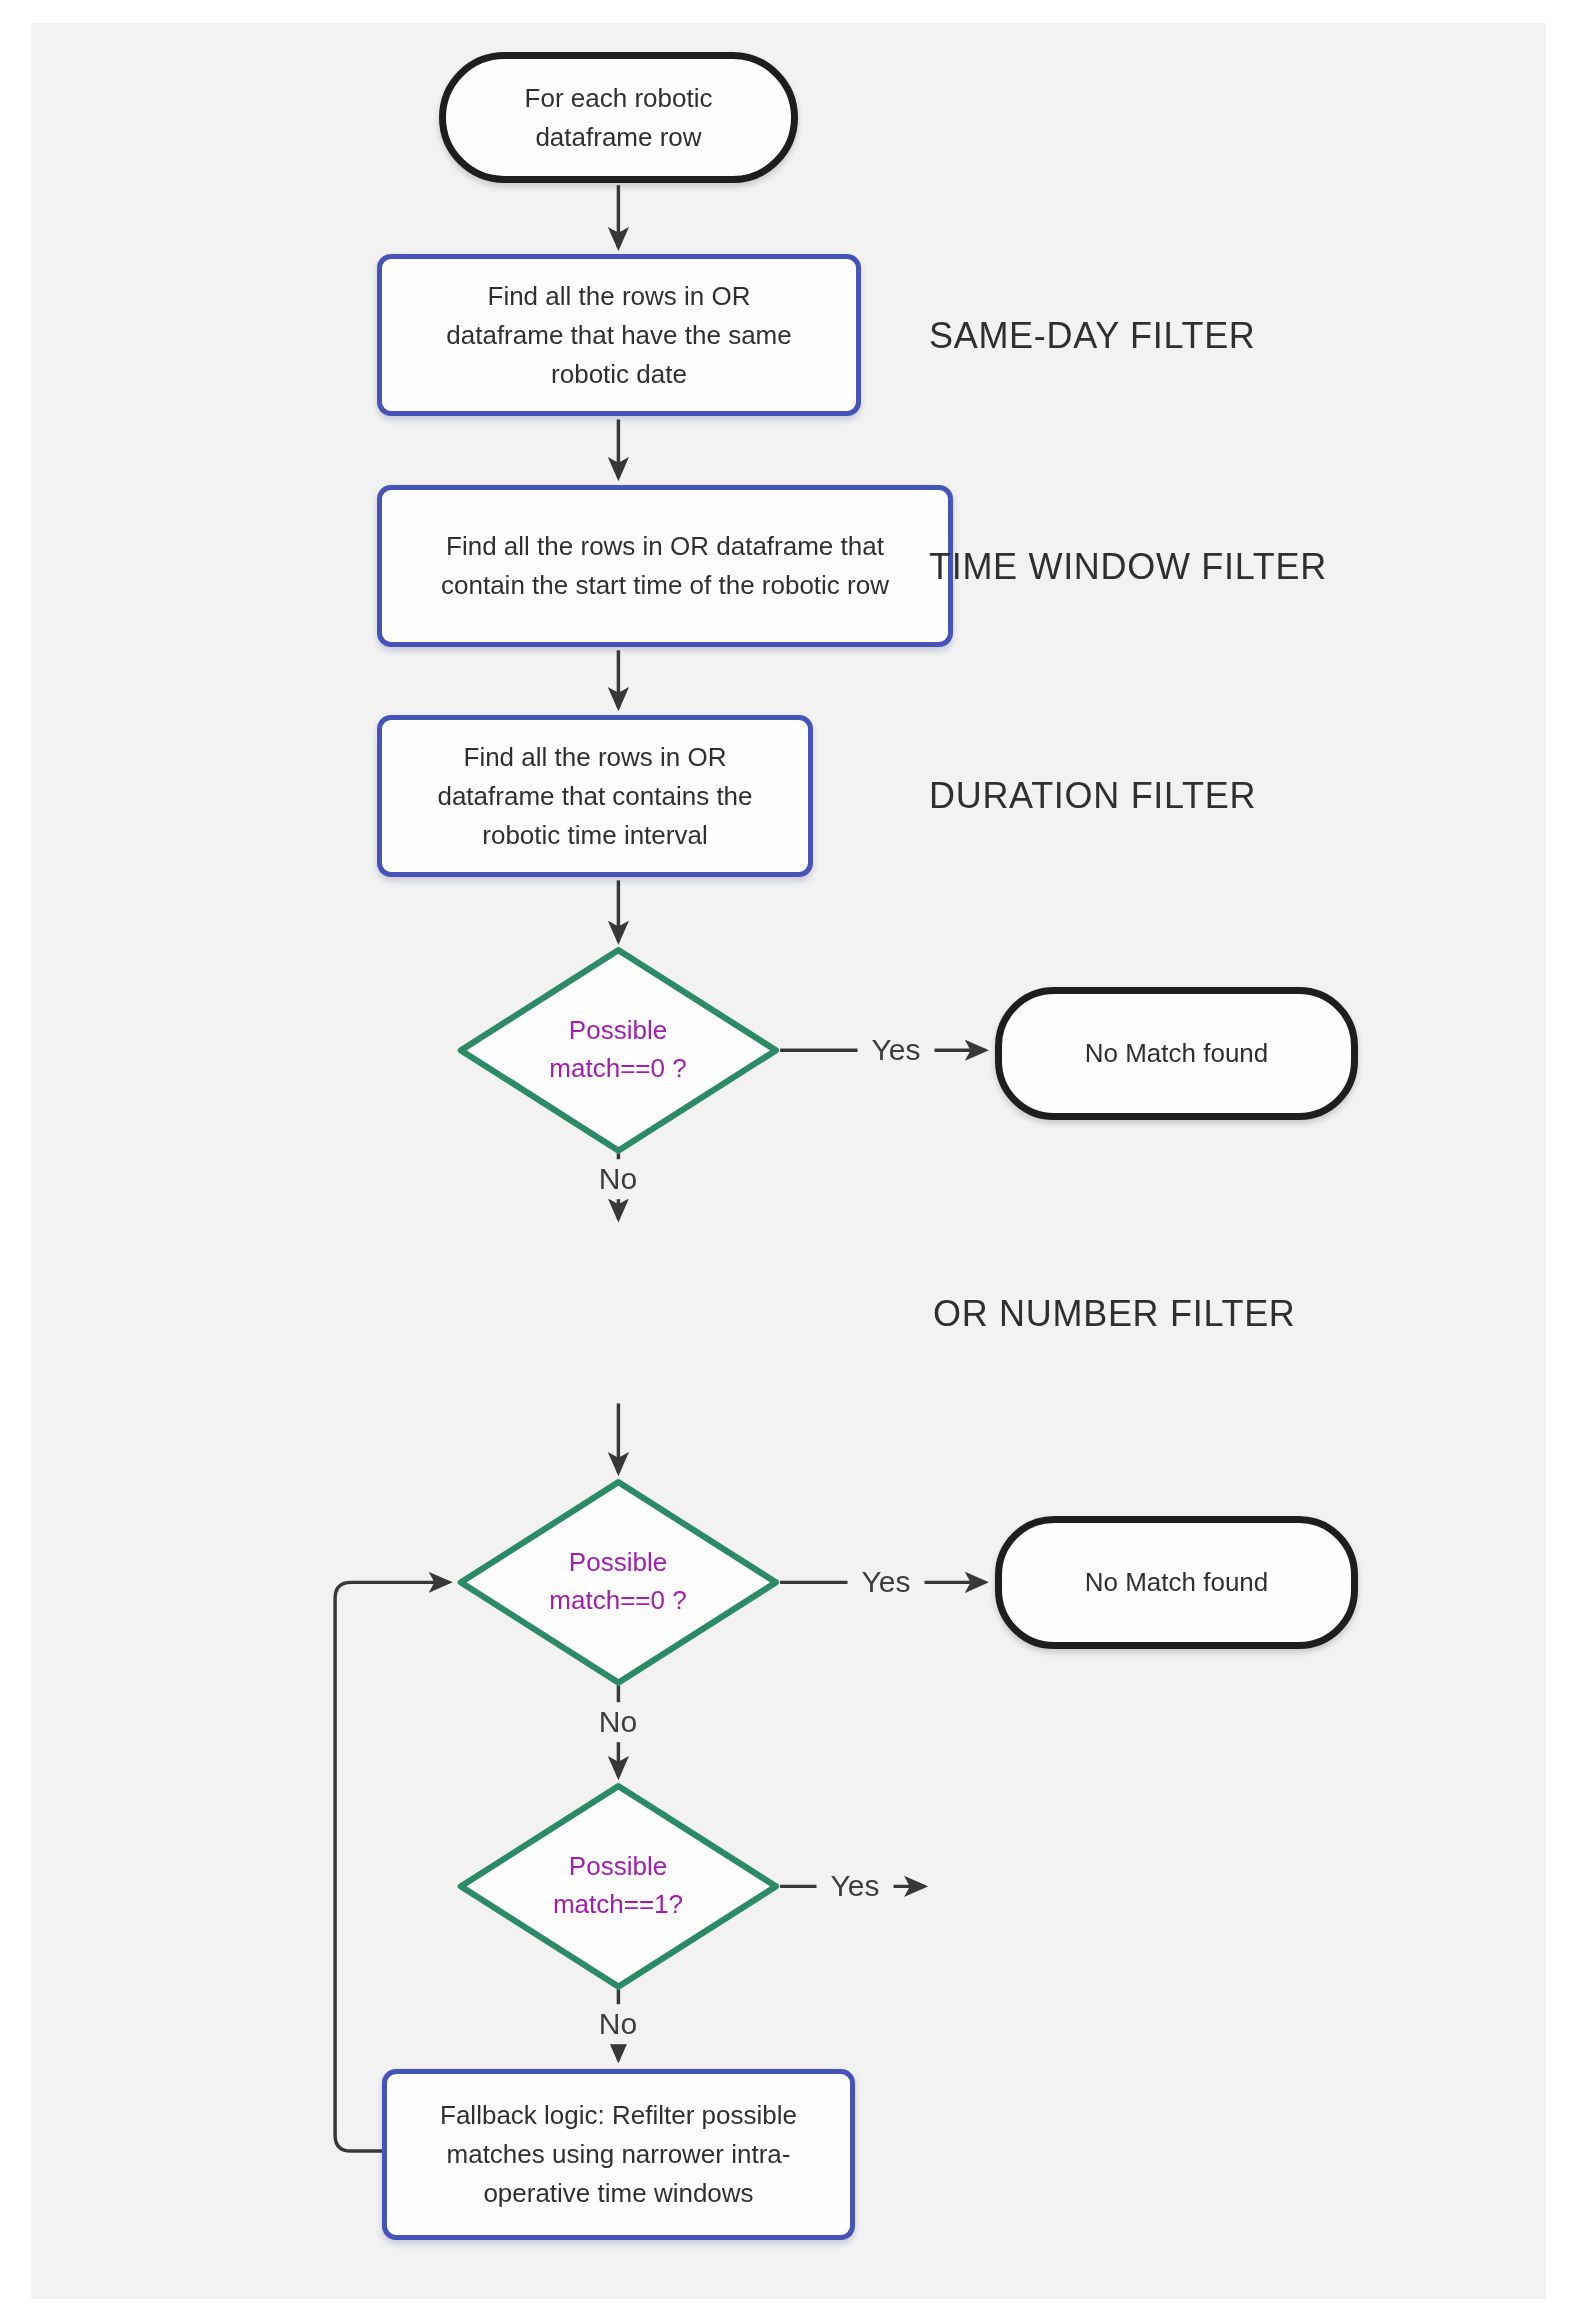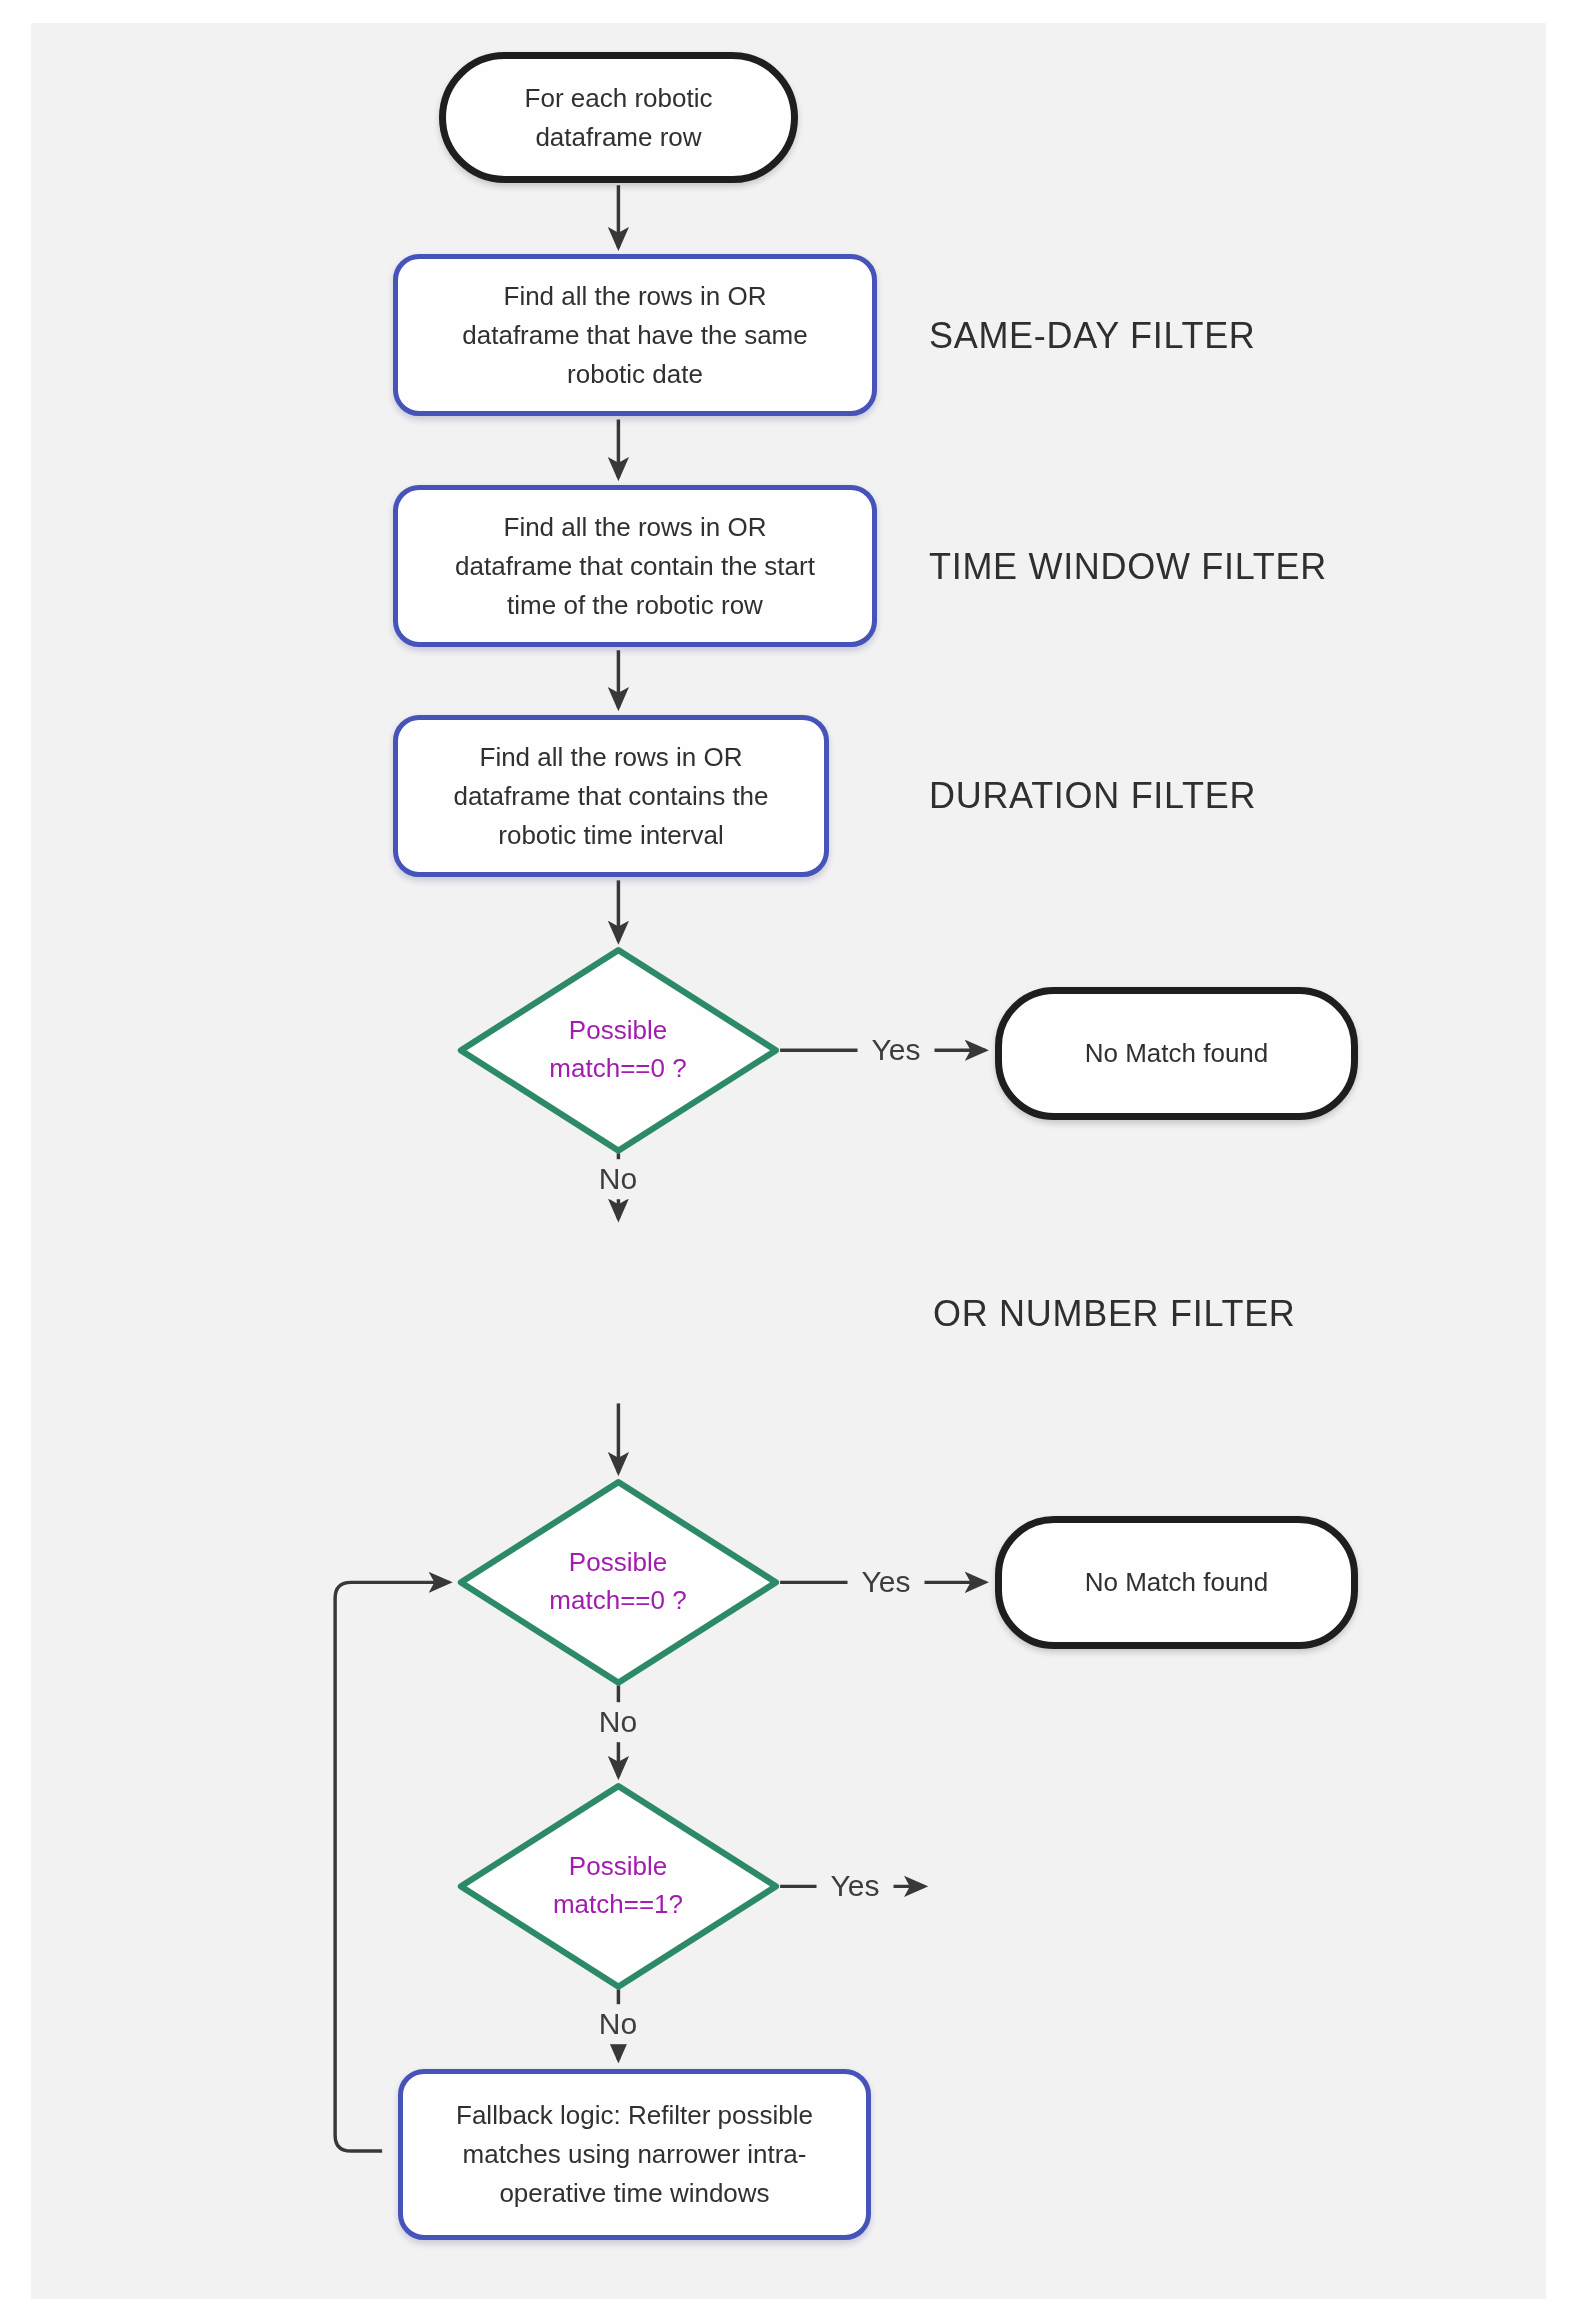--- a/index.html
+++ b/index.html
@@ -7,22 +7,22 @@
         font-family:"Liberation Sans", sans-serif;}
   .canvas{position:absolute;left:31px;top:23px;width:1515px;height:2276px;background:#f2f2f2;}
   .connectors{position:absolute;left:0;top:0;width:1574px;height:2319px;}
   .connector{fill:none;stroke-width:5px;}
   .diamond{fill:#fefefe;stroke-width:9px;stroke-linejoin:round;}
   .arrowhead{fill:#383838;}
   .node{position:absolute;display:flex;align-items:center;justify-content:center;
         text-align:center;box-sizing:border-box;color:#303030;font-size:26px;line-height:1.5;}
   .terminator{background:#fefefe;border:7px solid #1e1e1e;
         box-shadow:0 3.5px 6.2px rgba(0,0,0,0.18);}
-  .process{background:#fefefe;border:5.5px solid #4653b9;border-radius:26px;
-        box-shadow:0 3.5px 6.2px rgba(40,50,120,0.20);margin-left:16px;}
+  .process{background:#fefefe;border:5.5px solid #4653b9;border-radius:14px;
+        box-shadow:0 3.5px 6.2px rgba(40,50,120,0.20);}
   .node-text{width:100%;}
   .decision-text{position:absolute;transform:translate(-50%,-50%);width:193px;text-align:center;
         font-size:26px;line-height:1.45;color:#a21caf;}
   .annotation{position:absolute;transform:translateY(-50%);font-size:36px;color:#2f2f2f;
         letter-spacing:0.7px;white-space:nowrap;}
   .edge-label{position:absolute;transform:translate(-50%,-50%);background:#f2f2f2;
         font-size:30px;color:#3d3d3d;}
   .edge-label.h{padding:1.4px 14px;}
   .edge-label.v{padding:2.8px 9.7px;}
 </style>
@@ -59,21 +59,21 @@
 
   <div class="node terminator" style="left:439px;top:52px;width:359px;height:131px;border-radius:66px;padding:10px 28px;">
     <div class="node-text">For each robotic dataframe row</div>
   </div>
 
   <div class="node process" style="left:377px;top:254px;width:484px;height:162px;padding:0 50px;">
     <div class="node-text">Find all the rows in OR dataframe that have the same robotic date</div>
   </div>
   <div class="annotation" style="left:929px;top:336px;">SAME-DAY FILTER</div>
 
-  <div class="node process" style="left:377px;top:485px;width:484px;height:162px;padding:0 50px;">
+  <div class="node process" style="left:377px;top:485px;width:576px;height:162px;padding:0 50px;">
     <div class="node-text">Find all the rows in OR dataframe that contain the start time of the robotic row</div>
   </div>
   <div class="annotation" style="left:929px;top:567px;">TIME WINDOW FILTER</div>
 
   <div class="node process" style="left:377px;top:715px;width:436px;height:162px;padding:0 28px;">
     <div class="node-text">Find all the rows in OR dataframe that contains the robotic time interval</div>
   </div>
   <div class="annotation" style="left:929px;top:796px;">DURATION FILTER</div>
 
   <div class="decision-text" style="left:618px;top:1050px;">Possible match==0 ?</div>

